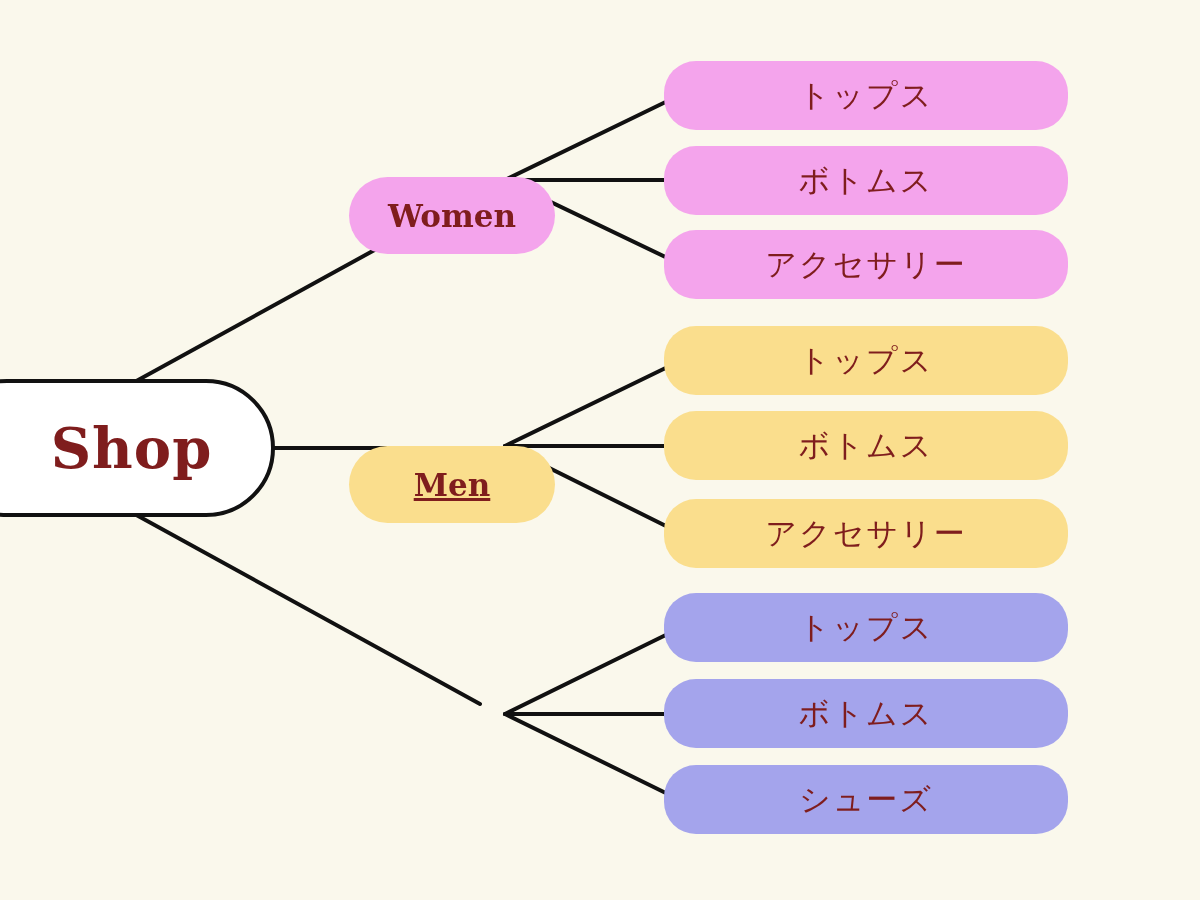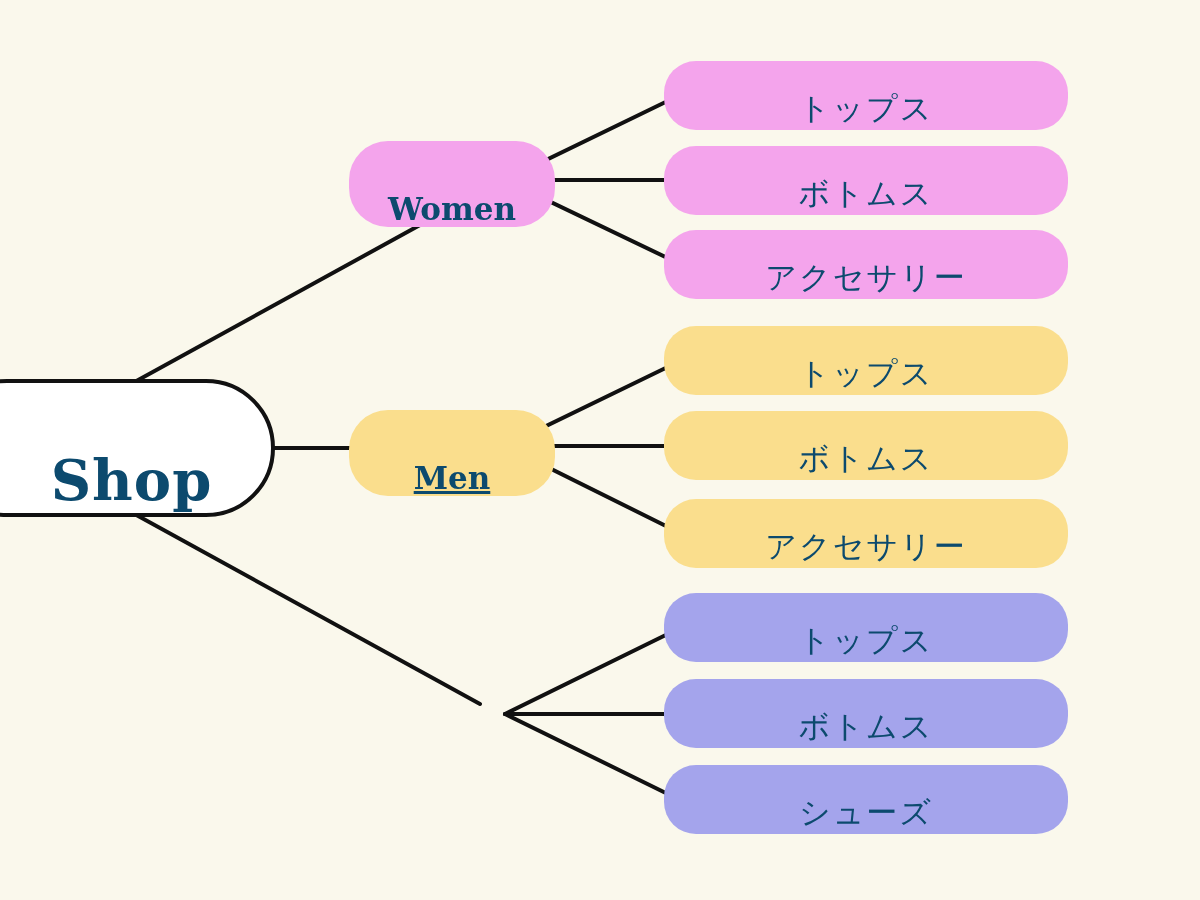--- a/index.html
+++ b/index.html
@@ -16,44 +16,45 @@
   .edges {
     position: absolute; left: 0; top: 0;
     width: 1200px; height: 900px;
     z-index: 1;
   }
   .edges line { stroke-width: 4; stroke-linecap: round; }
   .node {
     position: absolute;
     z-index: 2;
     display: flex;
-    align-items: flex-end;
+    align-items: center;
     justify-content: center;
     box-sizing: border-box;
-    color: #0c4a6e;
+    color: #7f1d1d;
     cursor: default;
   }
   .root-node {
     left: -62px; top: 379px;
     width: 337px; height: 138px;
     border-radius: 69px;
     border: 4px solid #111111;
     font-family: "DejaVu Serif", serif;
     font-weight: bold;
     font-size: 56px;
     letter-spacing: 1px;
     padding-left: 50px;
   }
   .branch-node {
     left: 349px;
-    width: 206px; height: 86px;
+    width: 206px; height: 77px;
     border-radius: 39px;
     font-family: "DejaVu Serif", serif;
     font-weight: bold;
     font-size: 31px;
+    margin-top: 36px;
   }
   .child-node {
     left: 664px;
     width: 404px; height: 69px;
     border-radius: 32px;
     font-size: 31px;
     font-weight: 400;
     letter-spacing: 2px;
   }
   .b-women { top: 141px; }

